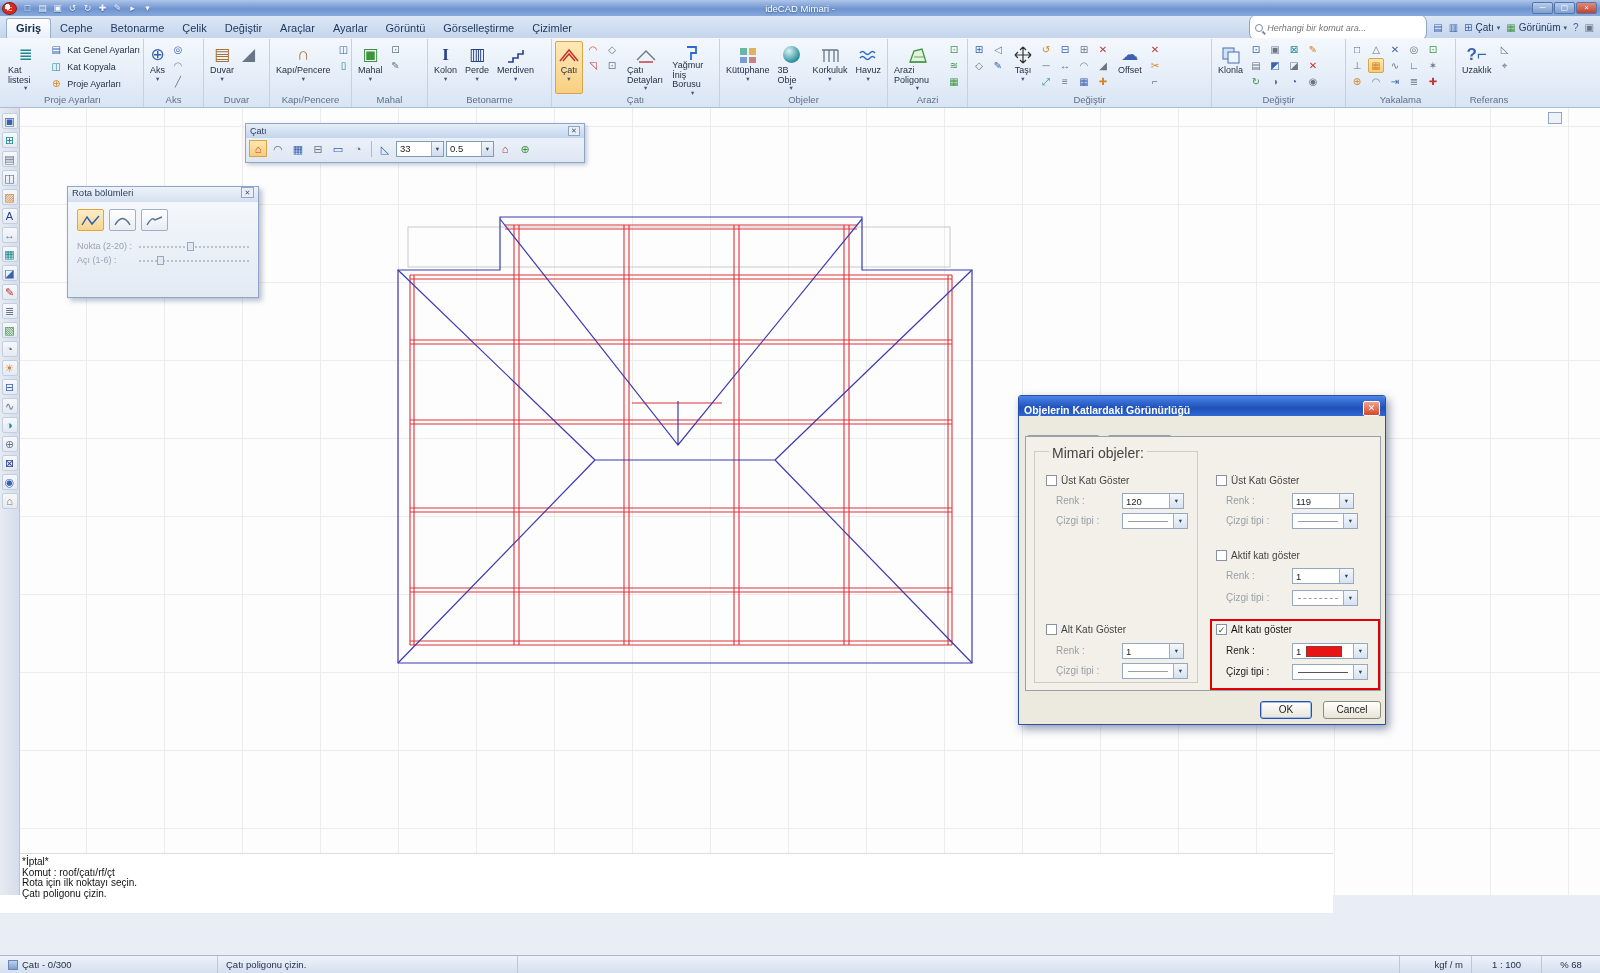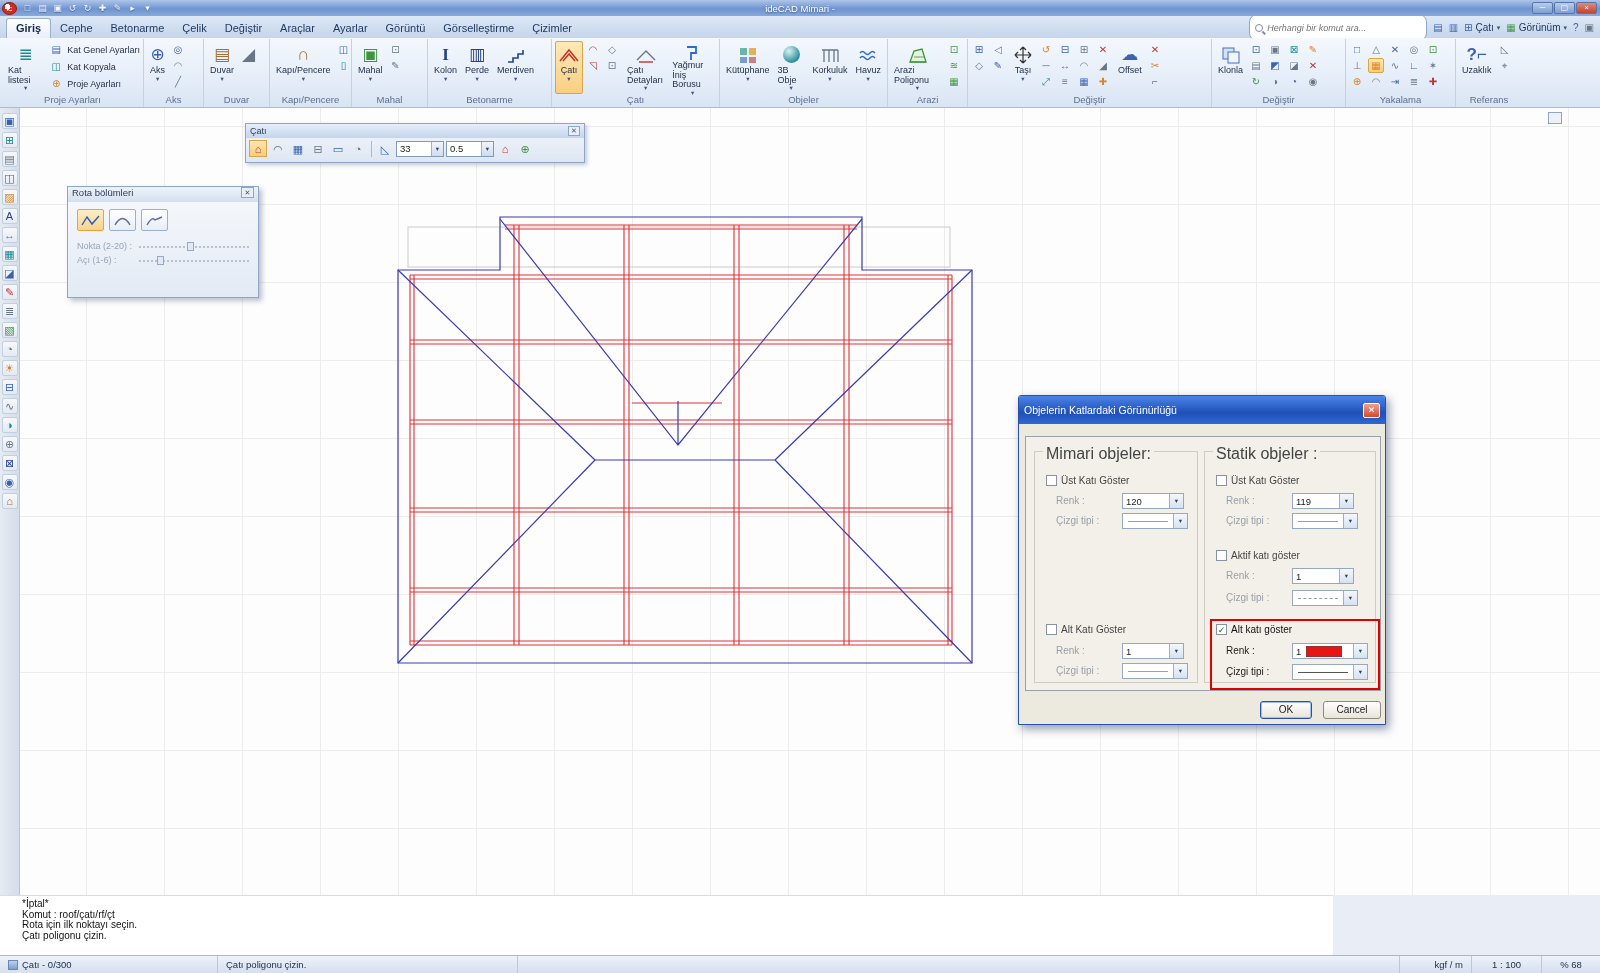--- a/index.html
+++ b/index.html
@@ -75,45 +75,45 @@
 .rb{width:27px;height:22px;border:1px solid #9ab0cc;background:linear-gradient(#fff,#e7edf6);display:flex;align-items:center;justify-content:center;border-radius:2px}
 .rb.sel{border-color:#e8a33d;background:linear-gradient(#fdeec7,#f7d48e)}
 .rrow{display:flex;align-items:center;padding:4px 9px 0;font-size:9px;color:#9aa4b5}
 .rlab{width:62px;flex:none}
 .slider{flex:1;position:relative;height:10px}
 .track{position:absolute;left:0;right:0;top:5px;height:2px;background:repeating-linear-gradient(90deg,#b9c2d2 0 2px,transparent 2px 4px)}
 .thumb{position:absolute;top:1px;width:7px;height:9px;background:#e3e9f2;border:1px solid #9aa8c0}
 
 
 .dlg{position:absolute;left:998px;top:287px;width:368px;height:330px;background:#ece9df;border:1px solid #2a50a8;border-radius:3px 3px 0 0;box-shadow:3px 4px 10px rgba(40,60,100,.5);z-index:25}
-.dhead{height:28px;background:linear-gradient(#4a84e8,#1f50b8 60%,#2f68d2);border-radius:2px 2px 0 0;display:flex;align-items:center;padding:0 5px;color:#fff;font-size:10.5px;font-weight:normal}
+.dhead{height:20px;background:linear-gradient(#4a84e8,#1f50b8 60%,#2f68d2);border-radius:2px 2px 0 0;display:flex;align-items:flex-end;padding:0 5px;color:#fff;font-size:10.5px;font-weight:bold}
 .dx{margin-left:auto;width:17px;height:15px;background:linear-gradient(#f2a08c,#d4492a);border:1px solid #fff;border-radius:2px;color:#fff;font-size:9px;line-height:13px;text-align:center}
 .dtabs{display:flex;padding:19px 0 0 8px;gap:9px}
 .dtab{font-size:10px;padding:2px 7px;border:1px solid #9aa0a8;border-bottom:none;background:#ddd9cd;border-radius:2px 2px 0 0;color:#333}
 .dtab.active{background:#f2f0e8;font-weight:bold}
 .dpage{position:absolute;left:6px;top:40px;width:356px;height:255px;background:#f2f0e8;border:1px solid #9aa0a8}
 .gbox{position:absolute;border:1px solid #cfccc2}
-.glegend{position:absolute;top:-7px;left:8px;background:#f2f0e8;padding:0 3px;font-size:16px;color:#444}
+.glegend{position:absolute;top:-7px;left:14px;background:#f2f0e8;padding:0 3px;font-size:14px;color:#444}
 .drow{position:absolute;display:flex;align-items:center;font-size:10px;color:#444}
 .cb{width:11px;height:11px;border:1px solid #8a92a0;background:#fff;margin-right:4px;font-size:9px;line-height:10px;text-align:center;color:#166a16;flex:none}
 .dis{color:#9aa0a8}
 .edit{height:16px;border:1px solid #94a8bf;background:#fff;font-size:9.5px;display:flex;align-items:center;color:#222}
 .ev{padding:0 3px}
 .combo{height:16px;border:1px solid #94a8bf;background:#fff;display:flex;align-items:center}
 .lineprev{flex:1;margin:0 5px;border-top:1px solid #555;height:0}
 .lineprev.dash{border-top:1px dashed #9aa0a8}
 .lineprev.dim{border-top-color:#9aa0a8}
 .carr{width:14px;height:14px;background:linear-gradient(#f4f7fb,#d6e2f2);border-left:1px solid #9ab0cc;font-size:6.5px;line-height:13px;text-align:center;color:#345;flex:none;margin-left:auto}
 .swatch{width:36px;height:11px;background:#e81515;border:1px solid #933;margin-left:2px}
 .redbox{position:absolute;left:184px;top:182px;width:170px;height:71px;border:2px solid #e00000;pointer-events:none}
 .dbtn{position:absolute;top:305px;height:18px;background:linear-gradient(#fff,#e8e4d8);border:1px solid #8e8a7e;border-radius:3px;font-size:10px;text-align:center;line-height:16px;color:#222}
 .dbtn.focus{border:1px solid #2a50a8;box-shadow:inset 0 0 0 1px #9cc0ee}
 
 
-.cmd{position:absolute;left:0;top:895px;width:1333px;height:60px;background:#fff;border-top:1px solid #dcdcdc;padding:3px 0 0 22px;font-size:10px;line-height:10.5px;color:#111}
+.cmd{position:absolute;left:0;top:853px;width:1333px;height:60px;background:#fff;border-top:1px solid #dcdcdc;padding:3px 0 0 22px;font-size:10px;line-height:10.5px;color:#111}
 .status{position:absolute;left:0;top:955px;width:1600px;height:18px;background:linear-gradient(#eef3fa,#d5dfef);border-top:1px solid #a9b8cf;display:flex;align-items:center;font-size:9.5px;color:#20304a}
 .spane{padding:0 8px;border-right:1px solid #bcc8da;height:100%;display:flex;align-items:center;gap:4px;white-space:nowrap}
 .sfill{flex:1;border-right:1px solid #bcc8da;height:100%}
 .sic{width:10px;height:10px;background:linear-gradient(#bcd2ef,#7f9fd0);border:1px solid #6a86b4}
 svg{display:block}
 </style>
 </head>
 <body>
 
 <div class="app">
@@ -615,23 +615,20 @@
         <span class="dx">✕</span>
       </div>
       <div class="dtabs">
         <span class="dtab active">Mimari Mod</span>
         <span class="dtab">Statik Mod</span>
       </div>
       <div class="dpage">
         <div class="gbox" style="left:8px;top:14px;width:164px;height:232px">
           <span class="glegend">Mimari objeler:</span>
         </div>
-        <div class="gbox" style="left:178px;top:14px;width:172px;height:232px">
-          <span class="glegend">Statik objeler :</span>
-        </div>
 
         <div class="drow" style="left:20px;top:38px">
           <span class="cb"></span>
           <span>Üst Katı Göster</span>
         </div>
         <div class="drow dis" style="left:30px;top:58px">
             <span>Renk :</span>
           </div>
         <div class="edit" style="position:absolute;left:96px;top:56px;width:62px">
           <span class="ev">120</span>

